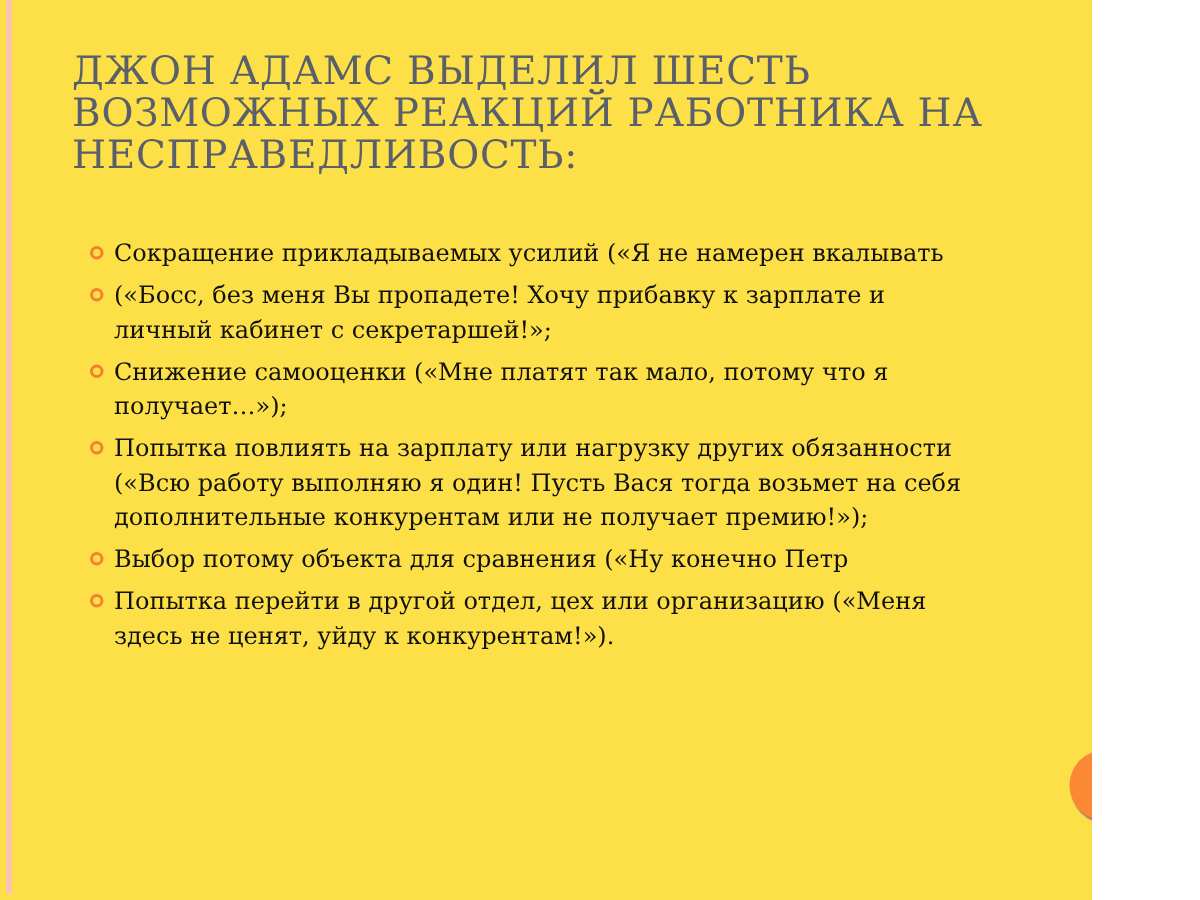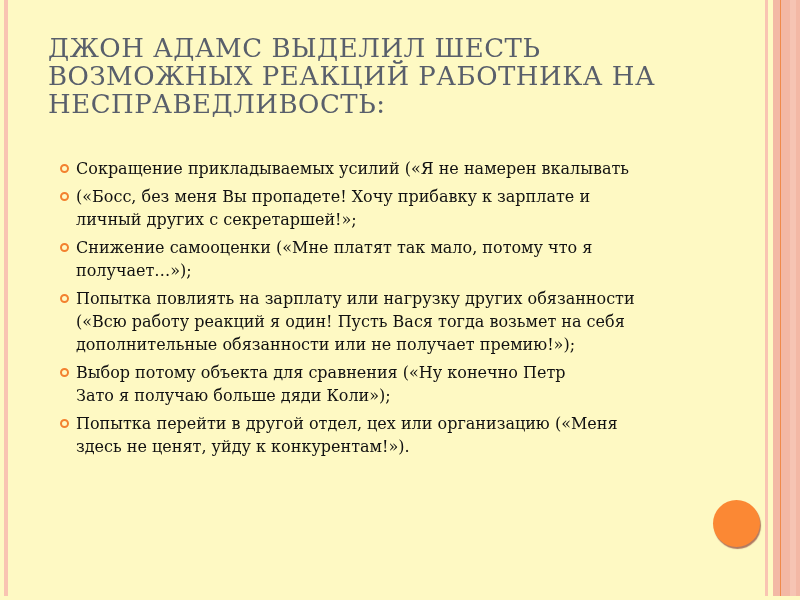--- a/index.html
+++ b/index.html
@@ -2,23 +2,23 @@
 <html><head>
   <meta charset="utf-8">
   <style>
     html, body {
       margin: 0;
       padding: 0;
       background: #ffffff;
     }
     .slide {
       position: relative;
-      width: 800px;
+      width: 728px;
       height: 600px;
-      background: #fef9c3;
+      background: #fde047;
       overflow: hidden;
       font-family: "Liberation Serif", "DejaVu Serif", serif;
     }
     .left-stripe {
       position: absolute;
       left: 4px;
       top: 0;
       width: 4px;
       height: 596px;
       background: #f9c4b2;
@@ -127,37 +127,36 @@
   </h1>
 
   <ul class="bullets">
     <li class="bullet-item">
       <span class="bullet-marker"></span>
       <span class="bullet-line">Сокращение прикладываемых усилий («Я не намерен вкалывать</span>
     </li>
     <li class="bullet-item">
       <span class="bullet-marker"></span>
       <span class="bullet-line">(«Босс, без меня Вы пропадете! Хочу прибавку к зарплате и</span>
-      <span class="bullet-line">личный других с секретаршей!»;</span>
+      <span class="bullet-line">личный кабинет с секретаршей!»;</span>
     </li>
     <li class="bullet-item">
       <span class="bullet-marker"></span>
       <span class="bullet-line"> Снижение самооценки («Мне платят так мало, потому что я</span>
       <span class="bullet-line">получает…»);</span>
     </li>
     <li class="bullet-item">
       <span class="bullet-marker"></span>
       <span class="bullet-line"> Попытка повлиять на зарплату или нагрузку других обязанности</span>
-      <span class="bullet-line">(«Всю работу реакций я один! Пусть Вася тогда возьмет на себя</span>
-      <span class="bullet-line">дополнительные обязанности или не получает премию!»);</span>
+      <span class="bullet-line">(«Всю работу выполняю я один! Пусть Вася тогда возьмет на себя</span>
+      <span class="bullet-line">дополнительные конкурентам или не получает премию!»);</span>
     </li>
     <li class="bullet-item">
       <span class="bullet-marker"></span>
       <span class="bullet-line">Выбор потому объекта для сравнения («Ну конечно Петр</span>
-      <span class="bullet-line">Зато я получаю больше дяди Коли»);</span>
     </li>
     <li class="bullet-item">
       <span class="bullet-marker"></span>
       <span class="bullet-line">Попытка перейти в другой отдел, цех или организацию («Меня</span>
       <span class="bullet-line">здесь не ценят, уйду к конкурентам!»).</span>
     </li>
   </ul>
 
   <div class="orange-circle"></div>
 </div>

